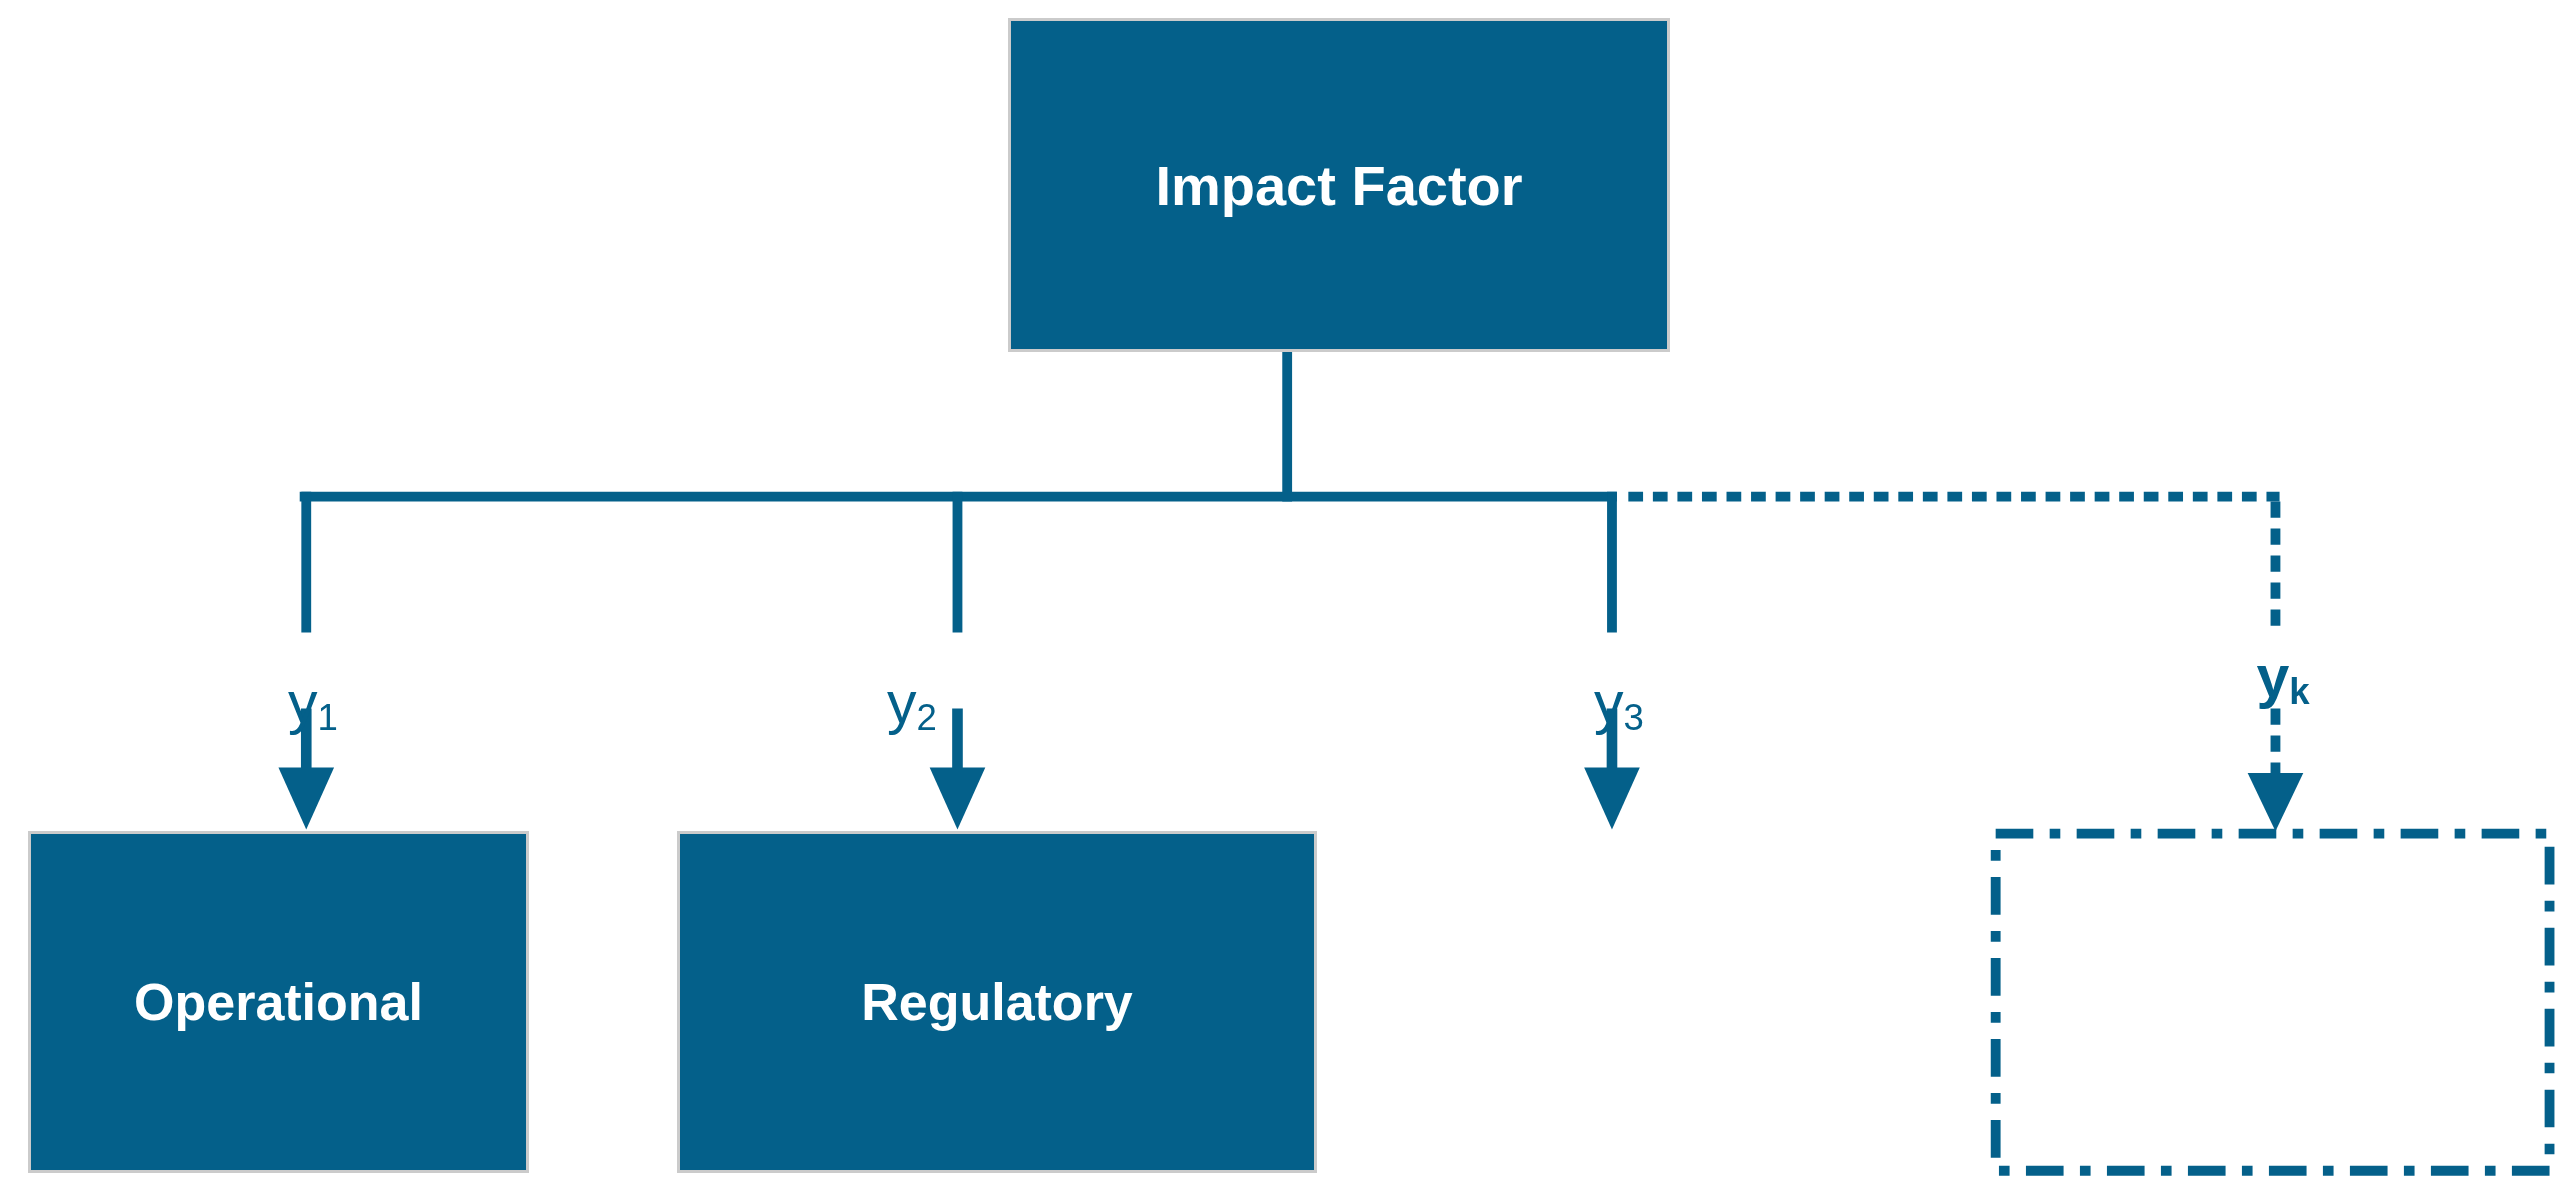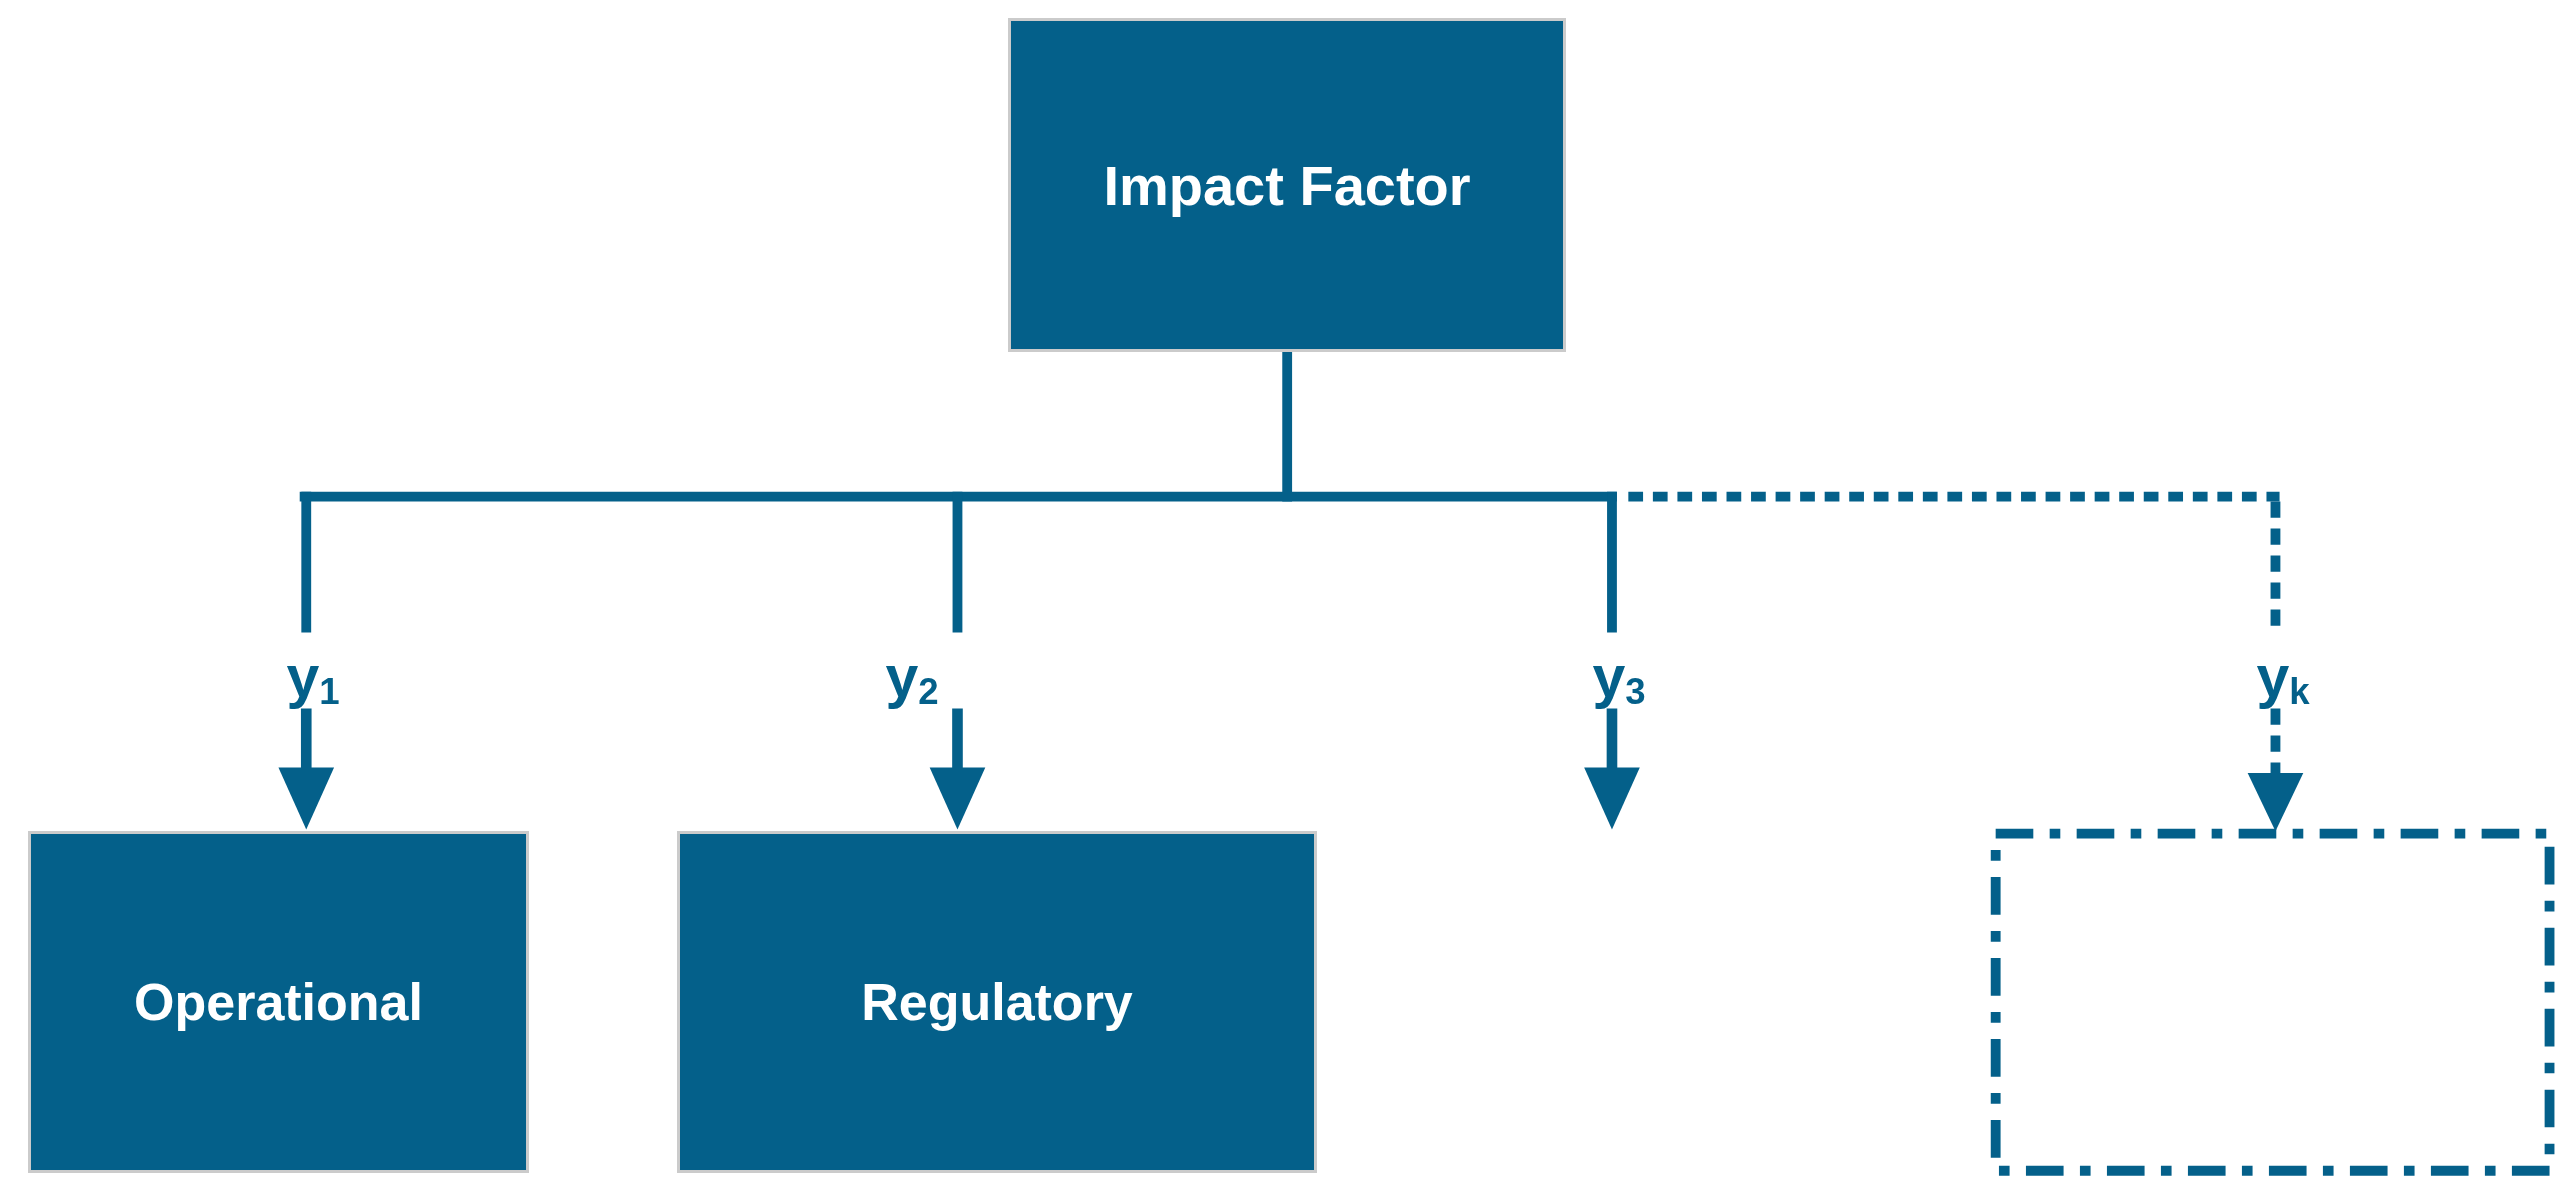--- a/index.html
+++ b/index.html
@@ -33,21 +33,21 @@
     position: absolute;
     background: var(--primary);
     border: 3.3px solid var(--box-border);
     color: var(--box-text);
     display: flex;
     align-items: center;
     justify-content: center;
     text-align: center;
     font-weight: bold;
   }
-  .node.root   { left: 1008px; top: 18px;   width: 558px; height: 334px; font-size: 56px; }
+  .node.root   { left: 1008px; top: 18px;   width: 662px; height: 334px; font-size: 56px; }
   .node.leaf   { top: 831px;  height: 342px; font-size: 52px; }
   .node.leaf-1 { left: 28px;   width: 501px; }
   .node.leaf-2 { left: 677px;  width: 640px; }
   .node.leaf-3 { left: 1333px; width: 560px; }
 
   .placeholder-box {
     position: absolute;
     left: 1991px; top: 829px;
     width: 564px; height: 347px;
     background: transparent;
@@ -55,21 +55,21 @@
 
   .ylabel {
     position: absolute;
     top: 648px;
     transform: translateX(-50%);
     color: var(--primary);
     font-size: 59px;
     line-height: 1;
     white-space: nowrap;
   }
-  .ylabel.bold { font-weight: bold; }
+  .ylabel.bold { font-weight: normal; margin-top: 26px; }
   .ylabel.regular { font-weight: bold; }
   .ylabel sub {
     font-size: 0.62em;
     vertical-align: -0.2em;
     line-height: 1;
   }
   .ylabel-1 { left: 313px; }
   .ylabel-2 { left: 912px; }
   .ylabel-3 { left: 1619px; }
   .ylabel-k { left: 2283px; }

